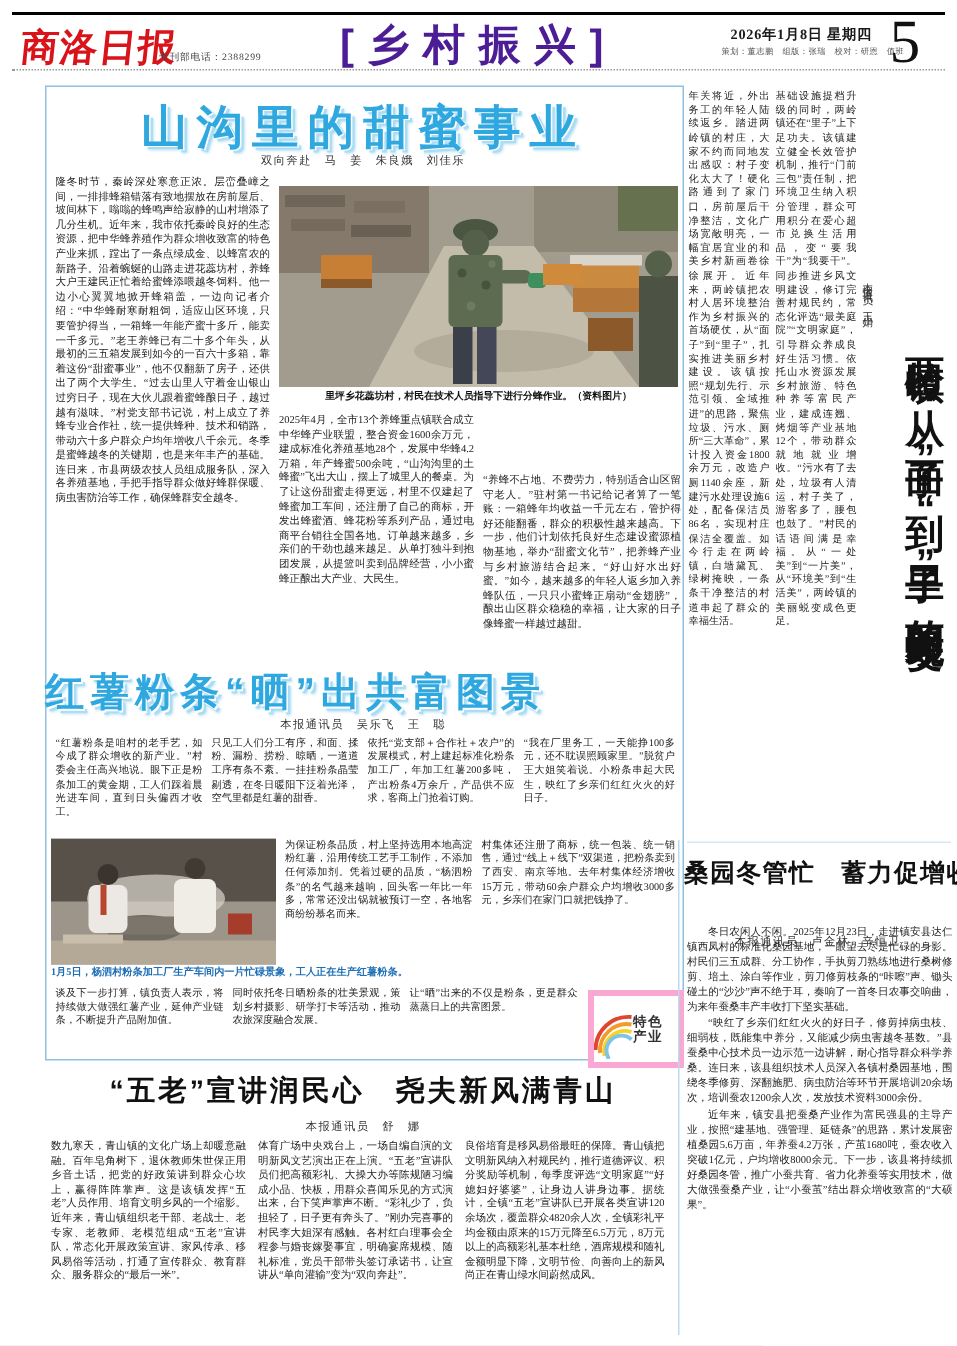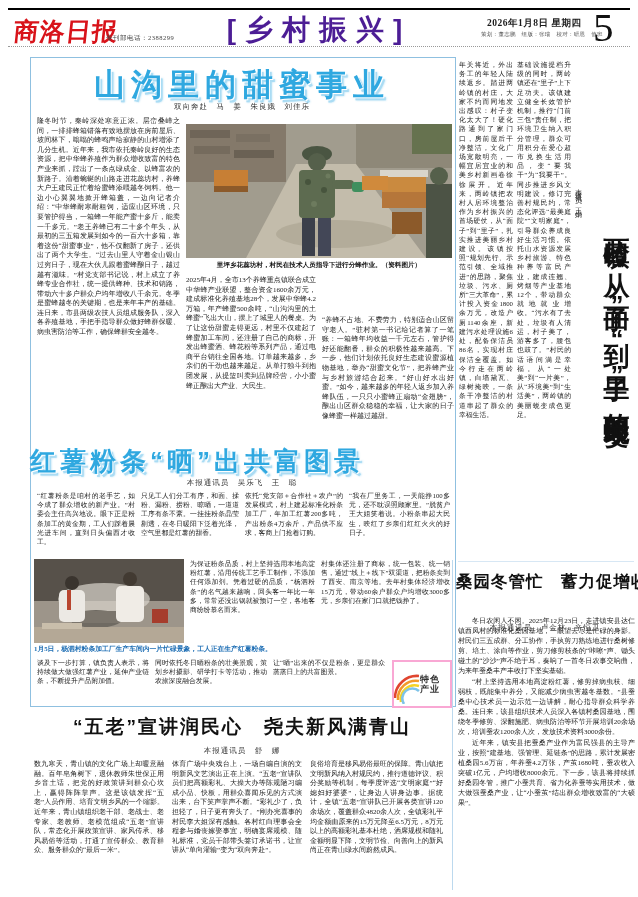--- a/index.html
+++ b/index.html
@@ -64,21 +64,21 @@
   .a5body{left:458px;top:616px;width:177px;height:272px;overflow:hidden;}
   .a5body p{margin:0 0 1px 0;text-indent:2em;font-size:7px;line-height:10px;text-align:justify;color:#222;}
   
   .photo{background:#999;overflow:hidden;}
   .photo svg{display:block;}
   .photo1{left:186px;top:124px;width:266px;height:134px;}
   .photo2{left:34px;top:559px;width:150px;height:84px;}
   .cap1{left:186px;top:261px;width:266px;font-size:6.6px;font-weight:bold;color:#111;text-align:center;line-height:8px;}
   .cap2{left:34px;top:645px;width:416px;font-size:6.8px;color:#1f6fb5;font-weight:bold;line-height:8px;}
   
-  .badge{left:392px;top:660px;width:56px;height:44px;background:#fff;border:2px solid #f9a8d4;
+  .badge{left:392px;top:660px;width:56px;height:44px;background:#fff;border:4px solid #f9a8d4;
          display:flex;align-items:center;justify-content:flex-start;}
   .badge svg{flex:0 0 auto;}
   .badge-text{font-family:"Liberation Sans","DejaVu Sans",sans-serif;font-weight:bold;font-size:9px;
          line-height:10px;color:#333;letter-spacing:1px;}
 </style>
 </head>
 <body>
 
 <div class="page">
 
@@ -194,17 +194,17 @@
   <div class="abs bt bt-sm a4c2">基础设施提档升级的同时，两岭镇还在“里子”上下足功夫。该镇建立健全长效管护机制，推行“门前三包”责任制，把环境卫生纳入积分管理，群众可用积分在爱心超市兑换生活用品，变“要我干”为“我要干”。同步推进乡风文明建设，修订完善村规民约，常态化评选“最美庭院”“文明家庭”，引导群众养成良好生活习惯。依托山水资源发展乡村旅游、特色种养等富民产业，建成连翘、烤烟等产业基地12个，带动群众就地就业增收。“污水有了去处，垃圾有人清运，村子美了，游客多了，腰包也鼓了。”村民的话语间满是幸福。从“一处美”到“一片美”，从“环境美”到“生活美”，两岭镇的美丽蜕变成色更足。</div>
   <div class="abs by4">本报通讯员　王小娟</div>
   <div class="abs h4">两岭镇　从“面子”到“里子”的美丽蜕变</div>
 
   <div class="abs vrule"></div>
   <div class="abs rule-a5"></div>
   <div class="abs h5 h-black">桑园冬管忙　蓄力促增收</div>
   <div class="abs byline by5">本报通讯员　卢金林　辛恒卫</div>
   <div class="abs a5body">
     <p>冬日农闲人不闲。2025年12月23日，走进镇安县达仁镇西凤村的标准化桑园基地，一眼望去尽是忙碌的身影。村民们三五成群、分工协作，手执剪刀熟练地进行桑树修剪、培土、涂白等作业，剪刀修剪枝条的“咔嚓”声、锄头碰土的“沙沙”声不绝于耳，奏响了一首冬日农事交响曲，为来年蚕桑丰产丰收打下坚实基础。</p>
-    <p>“村上坚持选用本地高淀粉红薯，修剪掉病虫枝、细弱枝，既能集中养分，又能减少病虫害越冬基数。”县蚕桑中心技术员一边示范一边讲解，耐心指导群众科学养桑。连日来，该县组织技术人员深入各镇村桑园基地，围绕冬季修剪、深翻施肥、病虫防治等环节开展培训20余场次，培训蚕农1200余人次，发放技术资料3000余份。</p>
+    <p>“映红了乡亲们红红火火的好日子，修剪掉病虫枝、细弱枝，既能集中养分，又能减少病虫害越冬基数。”县蚕桑中心技术员一边示范一边讲解，耐心指导群众科学养桑。连日来，该县组织技术人员深入各镇村桑园基地，围绕冬季修剪、深翻施肥、病虫防治等环节开展培训20余场次，培训蚕农1200余人次，发放技术资料3000余份。</p>
     <p>近年来，镇安县把蚕桑产业作为富民强县的主导产业，按照“建基地、强管理、延链条”的思路，累计发展密植桑园5.6万亩，年养蚕4.2万张，产茧1680吨，蚕农收入突破1亿元，户均增收8000余元。下一步，该县将持续抓好桑园冬管，推广小蚕共育、省力化养蚕等实用技术，做大做强蚕桑产业，让“小蚕茧”结出群众增收致富的“大硕果”。</p>
   </div>
 
 </div>
 
 </body></html>

